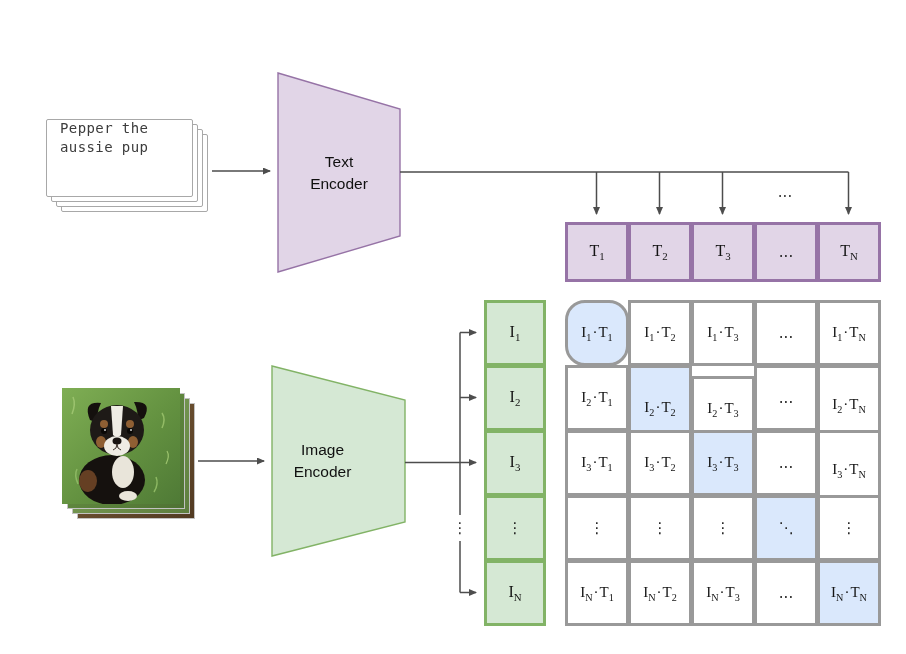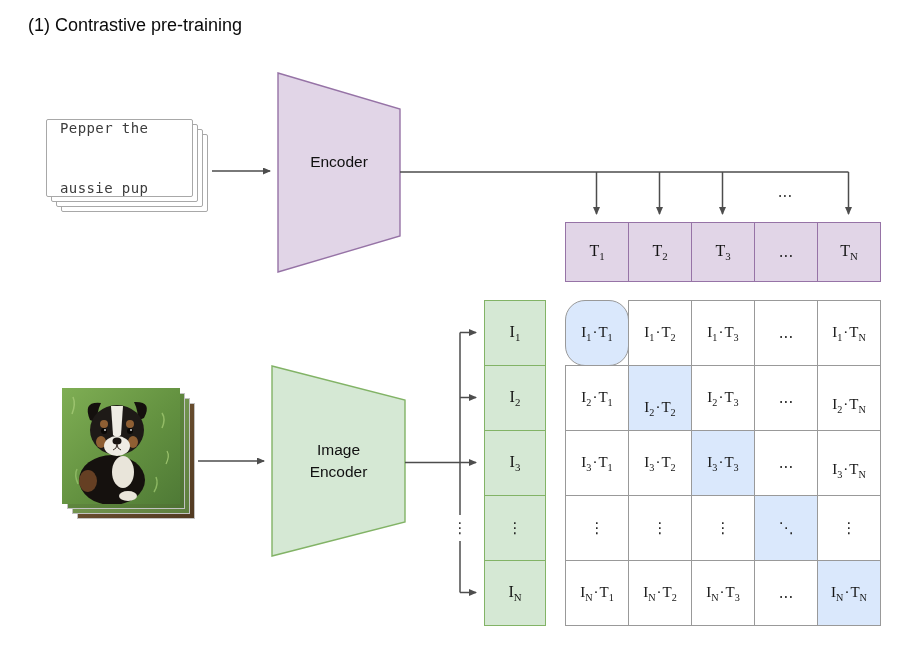--- a/index.html
+++ b/index.html
@@ -4,54 +4,53 @@
 <style>
   html,body{margin:0;padding:0;background:#fff;}
   #canvas{position:relative;width:906px;height:654px;background:#ffffff;
           font-family:"Liberation Sans",sans-serif;overflow:hidden;}
   .title{position:absolute;left:28px;top:15px;font-size:18px;color:#0a0a0a;}
 
   
   .card{position:absolute;width:147px;height:78px;background:#fff;
         border:1px solid #a8a8a8;border-radius:2px;box-sizing:border-box;}
   .card.c1{left:51px;top:124px;} .card.c2{left:56px;top:129px;} .card.c3{left:61px;top:134px;}
-  .card.front{left:46px;top:119px;display:flex;flex-direction:column;justify-content:space-between;
+  .card.front{left:46px;top:119px;display:flex;flex-direction:column;justify-content:flex-start;
               padding-left:13px;gap:3px;}
   .mono{font-family:"DejaVu Sans Mono",monospace;font-size:14px;color:#3c3c3c;letter-spacing:.4px;}
 
   
   .photo{position:absolute;width:118px;height:116px;border:1px solid #c2c2c2;box-sizing:border-box;}
   .photo.p1{left:67px;top:393px;background:linear-gradient(135deg,#6f9a48,#4e7233);}
   .photo.p2{left:72px;top:398px;background:linear-gradient(135deg,#86a85e,#5d7e3e);}
   .photo.p3{left:77px;top:403px;background:linear-gradient(135deg,#7d5e3a,#513a22);}
   .photo.front{left:62px;top:388px;border:none;}
 
   .overlay{position:absolute;left:0;top:0;pointer-events:none;}
   .arrow{stroke:#4d4d4d;stroke-width:1.5;fill:none;}
   .svgdots{font-family:"DejaVu Sans",sans-serif;font-size:15px;fill:#333;}
 
   .enc-label{position:absolute;text-align:center;font-size:15.5px;color:#101010;line-height:1.45;}
   #text-enc-label{left:278px;top:151px;width:122px;}
-  #image-enc-label{left:272px;top:439px;width:133px;}
+  #image-enc-label{left:256px;top:439px;width:133px;}
 
   #cells{position:absolute;left:0;top:0;width:0;height:0;}
   .cell{position:absolute;display:flex;align-items:center;justify-content:center;
         font-family:"Liberation Serif","DejaVu Serif","DejaVu Sans",serif;
-        font-size:16px;color:#141414;background:#fff;border:1px solid #0c4a6e;box-sizing:border-box;}
+        font-size:16px;color:#141414;background:#fff;border:3px solid #0c4a6e;box-sizing:border-box;}
   .cell sub{font-size:68%;}
   .cell .dot{padding:0 1px;}
   .mcell{font-size:15px;}
   .dots{font-family:"DejaVu Sans","DejaVu Serif",sans-serif;font-size:15px;color:#222;}
 </style>
 </head>
 <body>
 
 <div id="canvas">
 
-  <div class="title">(1) Contrastive pre-training</div>
 
   <div>
     <div class="card c3"></div>
     <div class="card c2"></div>
     <div class="card c1"></div>
     <div class="card front">
       <div class="mono">Pepper the</div>
       <div class="mono">aussie pup</div>
     </div>
   </div>
@@ -127,20 +126,21 @@
     <path class="arrow" d="M460,332.5 V592.5"></path>
     <path class="arrow" marker-end="url(#ah)" d="M460,332.5 H476"></path>
     <path class="arrow" marker-end="url(#ah)" d="M460,397.5 H476"></path>
     <path class="arrow" marker-end="url(#ah)" d="M460,462.5 H476"></path>
     <path class="arrow" marker-end="url(#ah)" d="M460,592.5 H476"></path>
     <rect x="453" y="515" width="14" height="26" fill="#ffffff"></rect>
     <text class="svgdots" x="460" y="533" text-anchor="middle">⋮</text>
   </svg>
 
   <div class="enc-label" id="text-enc-label">
+    <div>Text</div>
     <div>Encoder</div>
   </div>
   <div class="enc-label" id="image-enc-label">
     <div>Image</div>
     <div>Encoder</div>
   </div>
 
   <div id="cells">
       <div class="cell" style="left: 565px; top: 222px; width: 64px; height: 60px; background: rgb(225, 213, 231); border-color: rgb(150, 115, 166);">
         <span><span>T</span><sub>1</sub></span>
@@ -180,21 +180,21 @@
       <div class="cell mcell dots" style="left: 754px; top: 300px; width: 64px; height: 66px; border-color: rgb(153, 153, 153);">...</div>
       <div class="cell mcell" style="left: 817px; top: 300px; width: 64px; height: 66px; border-color: rgb(153, 153, 153);">
         <span><span><span>I</span><sub>1</sub></span><span class="dot">·</span><span><span>T</span><sub>N</sub></span></span>
       </div>
       <div class="cell mcell" style="left: 565px; top: 365px; width: 64px; height: 66px; border-color: rgb(153, 153, 153);">
         <span><span><span>I</span><sub>2</sub></span><span class="dot">·</span><span><span>T</span><sub>1</sub></span></span>
       </div>
       <div class="cell mcell" style="left: 628px; top: 365px; width: 64px; height: 86px; border-color: rgb(153, 153, 153); background: rgb(218, 232, 252);">
         <span><span><span>I</span><sub>2</sub></span><span class="dot">·</span><span><span>T</span><sub>2</sub></span></span>
       </div>
-      <div class="cell mcell" style="left: 691px; top: 365px; width: 64px; height: 66px; border-color: rgb(153, 153, 153);">
+      <div class="cell mcell" style="left: 691px; top: 376px; width: 64px; height: 66px; border-color: rgb(153, 153, 153);">
         <span><span><span>I</span><sub>2</sub></span><span class="dot">·</span><span><span>T</span><sub>3</sub></span></span>
       </div>
       <div class="cell mcell dots" style="left: 754px; top: 365px; width: 64px; height: 66px; border-color: rgb(153, 153, 153);">...</div>
       <div class="cell mcell" style="left: 817px; top: 365px; width: 64px; height: 81px; border-color: rgb(153, 153, 153);">
         <span><span><span>I</span><sub>2</sub></span><span class="dot">·</span><span><span>T</span><sub>N</sub></span></span>
       </div>
       <div class="cell mcell" style="left: 565px; top: 430px; width: 64px; height: 66px; border-color: rgb(153, 153, 153);">
         <span><span><span>I</span><sub>3</sub></span><span class="dot">·</span><span><span>T</span><sub>1</sub></span></span>
       </div>
       <div class="cell mcell" style="left: 628px; top: 430px; width: 64px; height: 66px; border-color: rgb(153, 153, 153);">

